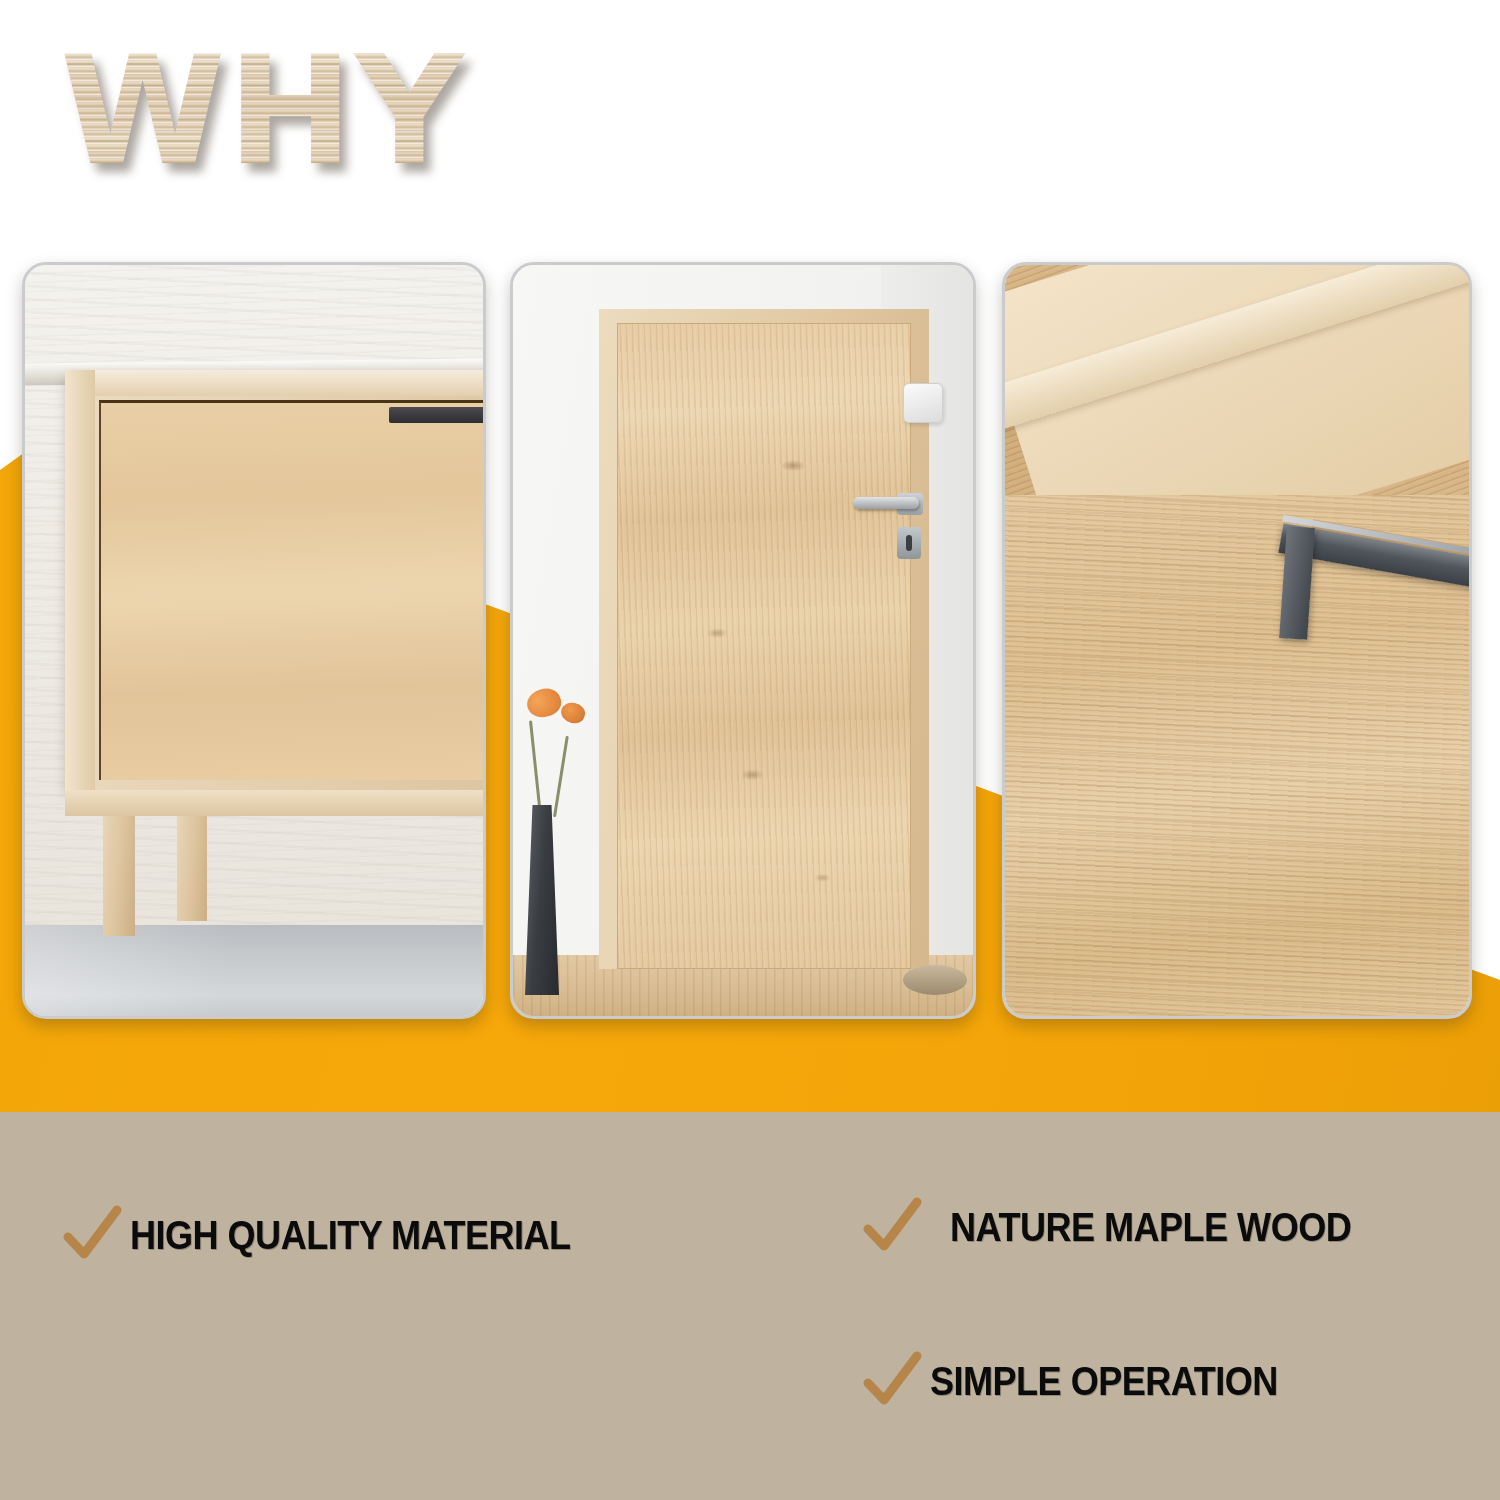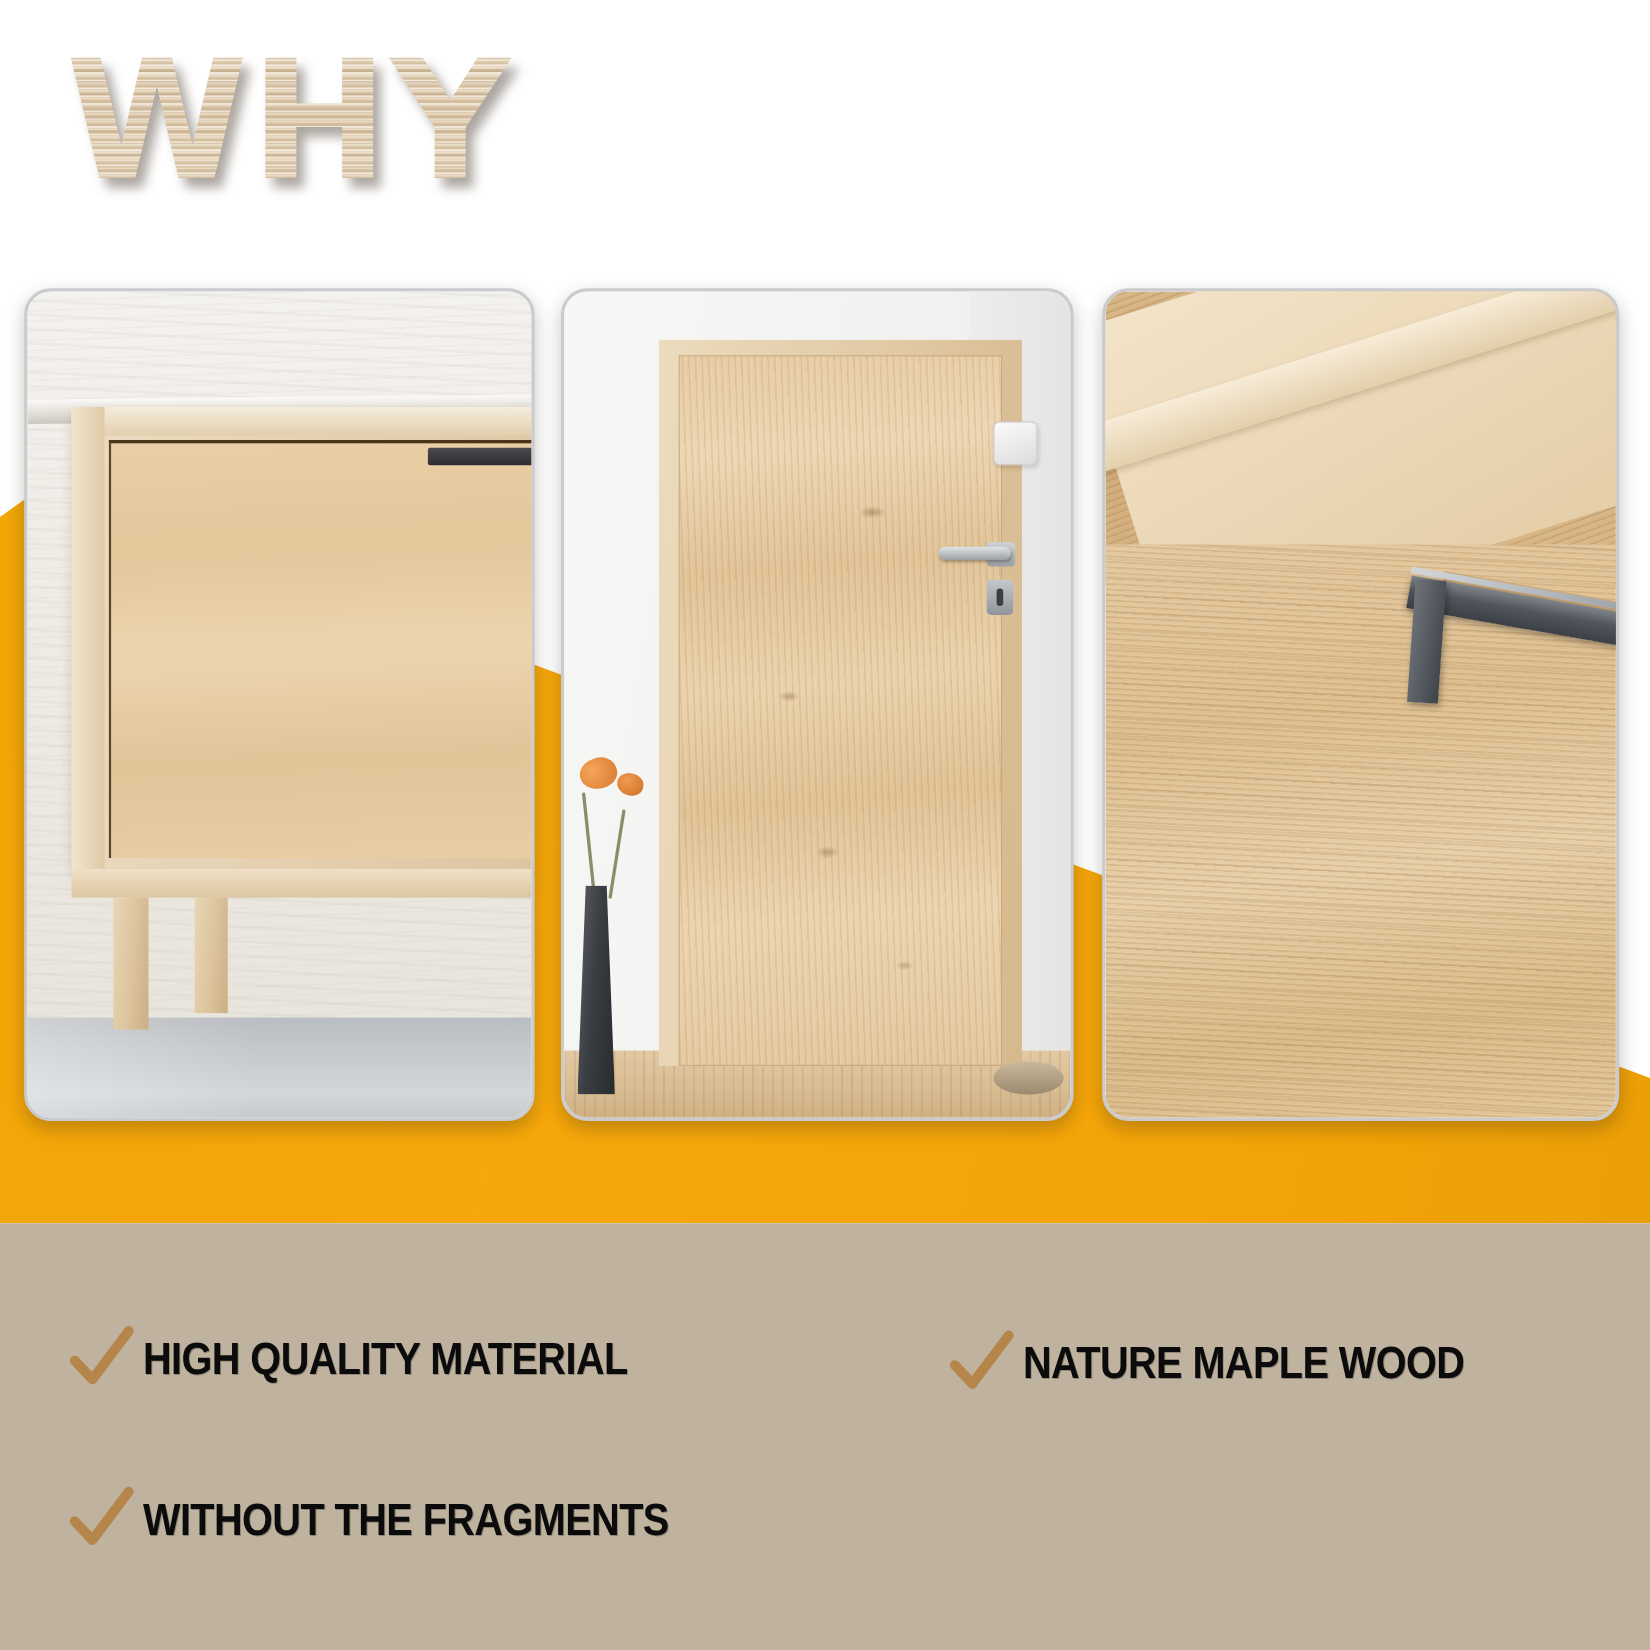--- a/index.html
+++ b/index.html
@@ -284,21 +284,21 @@
     transform:rotate(10deg); transform-origin:left center;
   }
 
   
   #features {
     position:absolute; left:0; top:1112px; width:1500px; height:388px;
     z-index:4;
   }
   .feature-item { position:absolute; display:flex; align-items:center; }
   #feature-0 { left:62px;  top:92px;  }
-  #feature-1 { left:862px; top:96px;  }
+  #feature-1 { left:862px; top:84px;gap:20px;  }
   #feature-2 { left:62px;  top:238px; }
   #feature-3 { left:862px; top:238px; }
   .check-icon { width:62px; height:62px; flex:0 0 62px; margin-right:6px; }
   .feature-label {
     font-size:41px; font-weight:bold; color:#0b0b0b;
     font-family:"Liberation Sans", sans-serif;
     letter-spacing:-.6px;
     transform:scaleX(.88); transform-origin:left center;
     white-space:nowrap;
     text-shadow:1px 1px 0 rgba(0,0,0,.25);
@@ -385,22 +385,22 @@
 
   <div class="feature-item" id="feature-1">
     <span class="check-icon">
       <svg viewBox="0 0 62 62" width="62" height="62" aria-hidden="true">
         <path d="M6 33 L22 50 L55 6" fill="none" stroke="#b5854a" stroke-width="9" stroke-linecap="round" stroke-linejoin="round"></path>
       </svg>
     </span>
     <span class="feature-label">NATURE MAPLE WOOD</span>
   </div>
 
-  <div class="feature-item" id="feature-2">
+
+  <div class="feature-item" id="feature-3">
     <span class="check-icon">
       <svg viewBox="0 0 62 62" width="62" height="62" aria-hidden="true">
         <path d="M6 33 L22 50 L55 6" fill="none" stroke="#b5854a" stroke-width="9" stroke-linecap="round" stroke-linejoin="round"></path>
       </svg>
     </span>
-    <span class="feature-label">WITHOUT THE FRAGMENTS</span>
-  </div>
-
+    <span class="feature-label">SIMPLE OPERATION</span>
+  </div>
 </div>
 
 </body></html>

